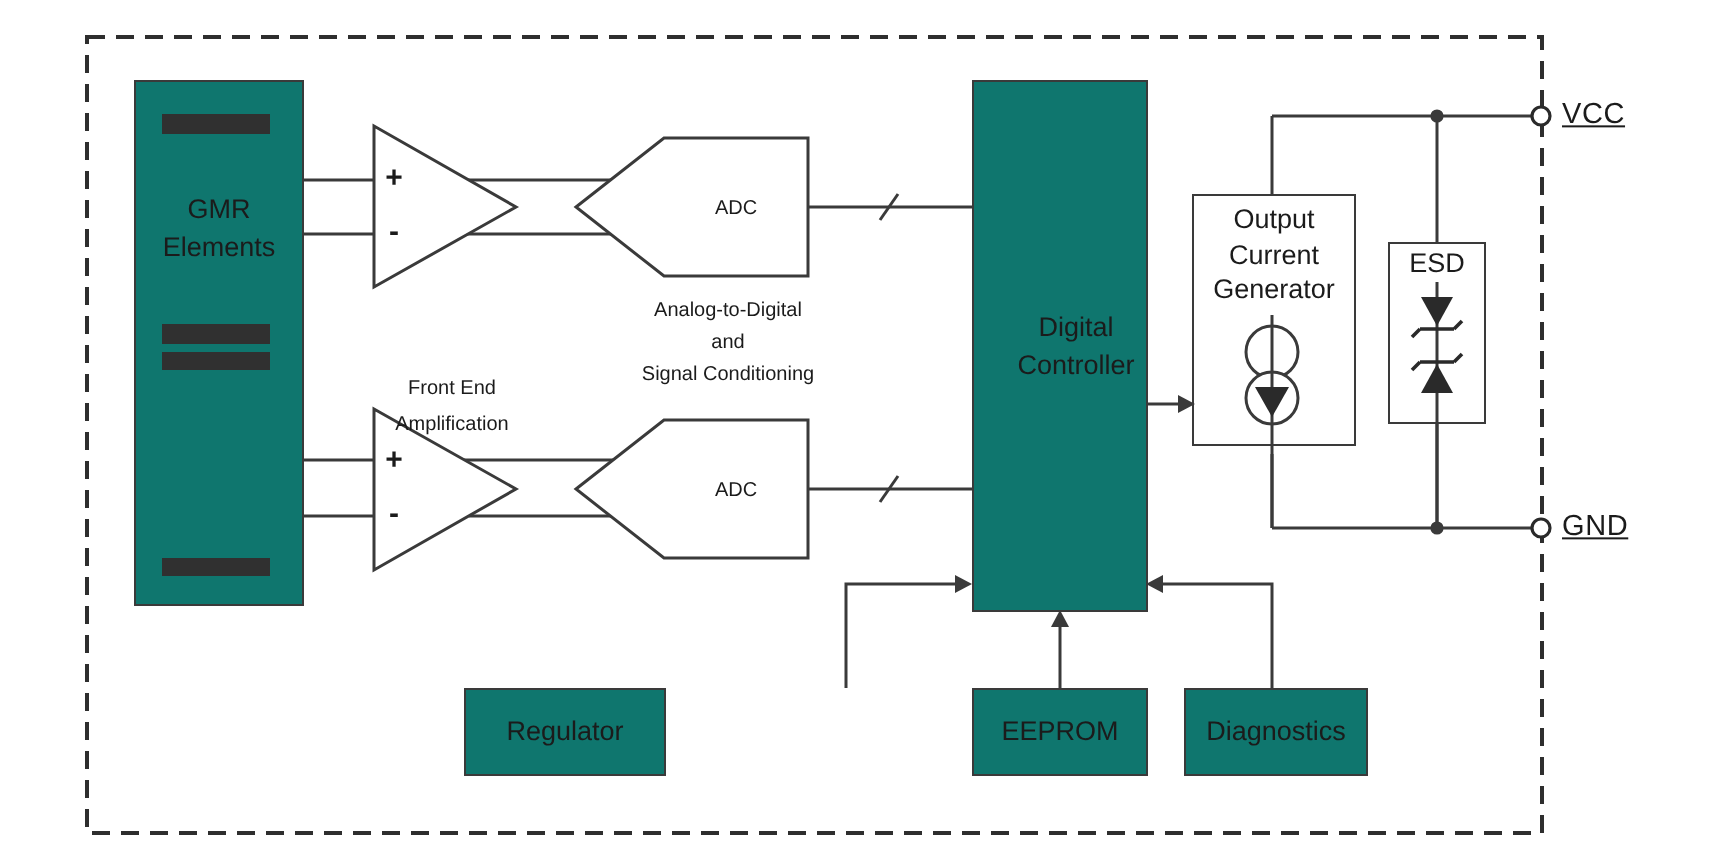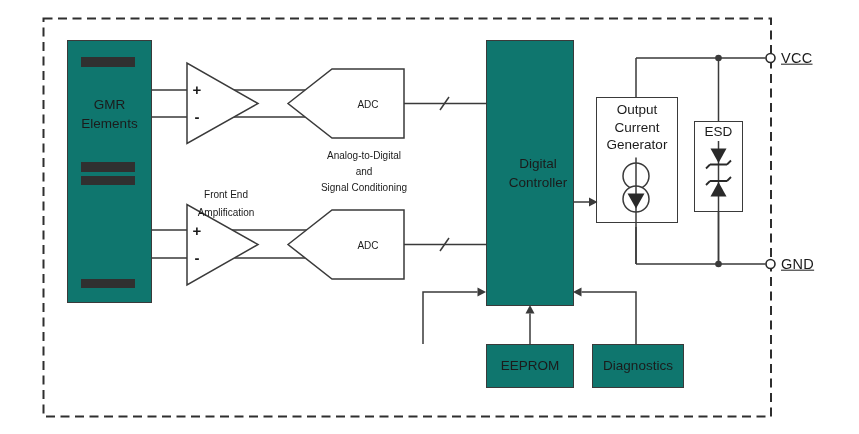--- a/index.html
+++ b/index.html
@@ -142,20 +142,23 @@
 Generator</div>
   </div>
 
   <div class="box transparent" style="left:694px;top:121px;width:49px;height:91px;">
     <div class="box-label" style="top:1px;">ESD</div>
   </div>
 
   <div class="pin-label" style="left:781px;top:58px;">VCC</div>
   <div class="pin-label" style="left:781px;top:264px;text-align:center;">GND</div>
 
+  <div class="box flexbox" style="left:232px;top:344px;width:101px;height:44px;">
+    <div class="box-label">Regulator</div>
+  </div>
 
 
   <div class="box flexbox" style="left:592px;top:344px;width:92px;height:44px;">
     <div class="box-label">Diagnostics</div>
   </div>
 
   <div class="box flexbox" style="left:486px;top:344px;width:88px;height:44px;">
     <div class="box-label">EEPROM</div>
   </div>
 

